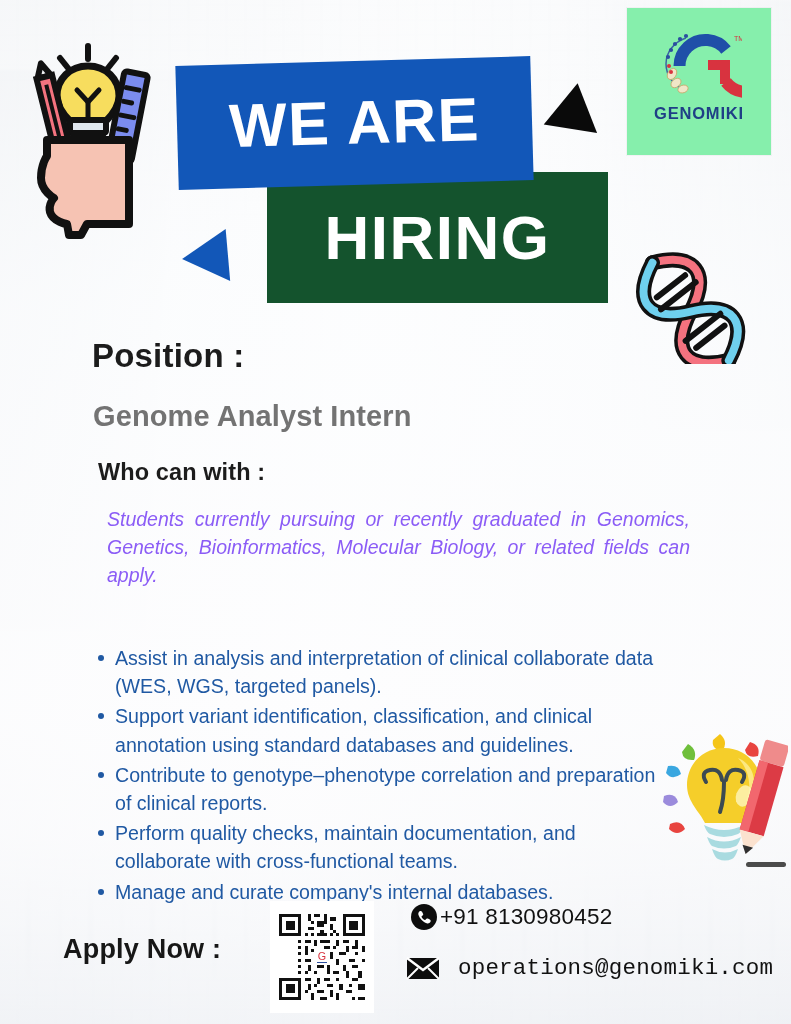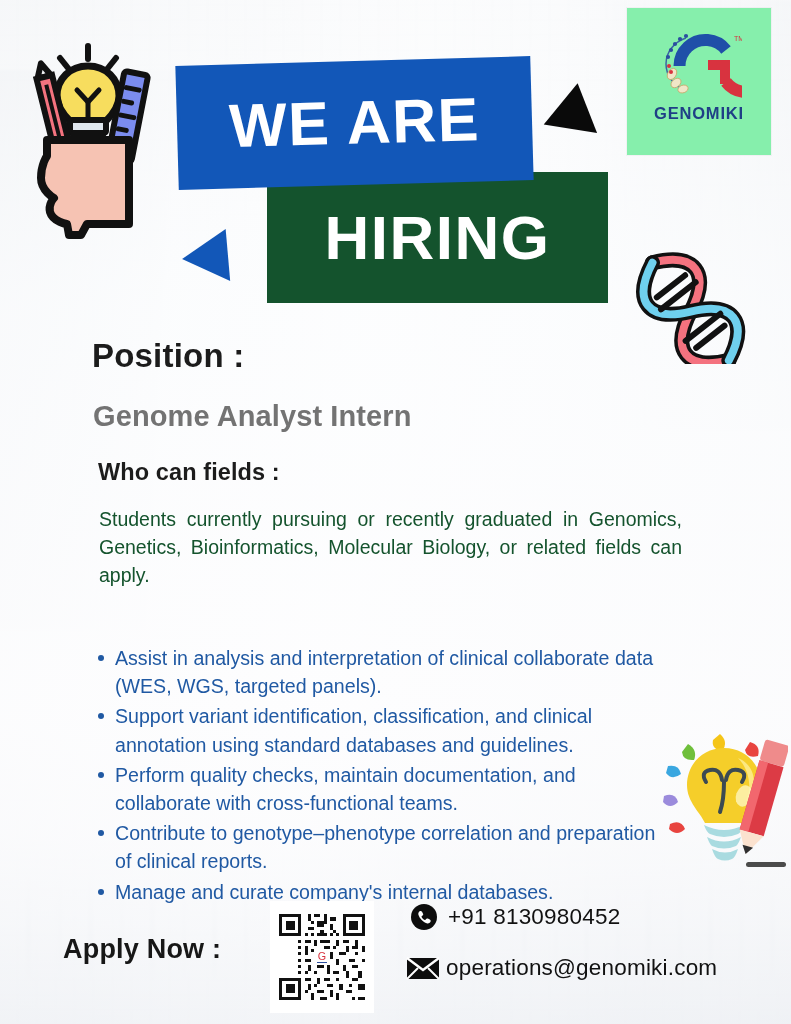--- a/index.html
+++ b/index.html
@@ -126,22 +126,22 @@
   }
   .v-position{
     position:absolute;left:93px;top:400px;
     font-size:29px;font-weight:700;color:#737373;letter-spacing:.1px;
   }
   .h-who{
     position:absolute;left:98px;top:459px;
     font-size:23.5px;font-weight:700;color:#1c1c1c;letter-spacing:.1px;
   }
   .p-who{
-    position:absolute;left:99px;top:505px;width:583px;
-    font-size:19.5px;color:#14532d;
+    position:absolute;left:107px;top:505px;width:583px;
+    font-size:19.5px;font-style:italic;color:#8b5cf6;
     line-height:28px;text-align:justify;
   }
   .h-key{
     position:absolute;left:99px;top:609px;
     font-size:24.5px;font-weight:700;color:#1c1c1c;letter-spacing:.1px;
   }
   ul.resp{
     position:absolute;left:90px;top:644px;width:580px;
     margin:0;padding:0;list-style:none;
   }
@@ -158,24 +158,24 @@
   .apply-now{
     position:absolute;left:63px;top:934px;
     font-size:27px;font-weight:700;color:#171717;letter-spacing:.2px;
   }
   .qr-wrap{
     position:absolute;left:270px;top:901px;width:104px;height:112px;
     background:#ffffff;padding:0;display:flex;align-items:center;justify-content:center;
   }
   .qr-wrap svg{display:block;}
   .contact-phone{
-    position:absolute;left:410px;top:903px;display:flex;align-items:center;gap:10px;
+    position:absolute;left:410px;top:903px;display:flex;align-items:center;gap:2px;
   }
   .contact-mail{
-    position:absolute;left:406px;top:955px;display:flex;align-items:center;gap:6px;
+    position:absolute;left:406px;top:955px;display:flex;align-items:center;gap:18px;font-family:Liberation Mono, monospace;
   }
   .contact-phone .label{font-size:22.5px;color:#111;letter-spacing:.2px;}
   .contact-mail .label{font-size:22.5px;color:#111;letter-spacing:.2px;}
   .ic{flex:0 0 auto;display:block;}
 </style>
 </head>
 <body>
 
 <div class="poster">
 
@@ -326,28 +326,28 @@
       <polygon points="93,126 104,126 98.5,134" fill="#2f2f2f"></polygon>
     </g>
     <rect x="84" y="140" width="40" height="5" rx="2.5" fill="#4b4b4b"></rect>
   </svg>
 
   <div class="content">
 
     <div class="h-position">Position :</div>
     <div class="v-position">Genome Analyst Intern</div>
 
-    <div class="h-who">Who can fields :</div>
+    <div class="h-who">Who can with :</div>
     <div class="p-who">Students currently pursuing or recently graduated in Genomics, Genetics, Bioinformatics, Molecular Biology, or related fields can apply.</div>
 
     <ul class="resp">
       <li>Assist in analysis and interpretation of clinical collaborate data (WES, WGS, targeted panels).</li>
       <li>Support variant identification, classification, and clinical annotation using standard databases and guidelines.</li>
+      <li>Contribute to genotype–phenotype correlation and preparation of clinical reports.</li>
       <li>Perform quality checks, maintain documentation, and collaborate with cross-functional teams.</li>
-      <li>Contribute to genotype–phenotype correlation and preparation of clinical reports.</li>
       <li>Manage and curate company's internal databases.</li>
     </ul>
 
     <div class="apply-now">Apply Now :</div>
 
     <div class="qr-wrap">
       <svg width="92" height="92" viewBox="0 0 29 29" shape-rendering="crispEdges">
         <rect width="29" height="29" fill="#ffffff"></rect>
         <g fill="#111111">
 

